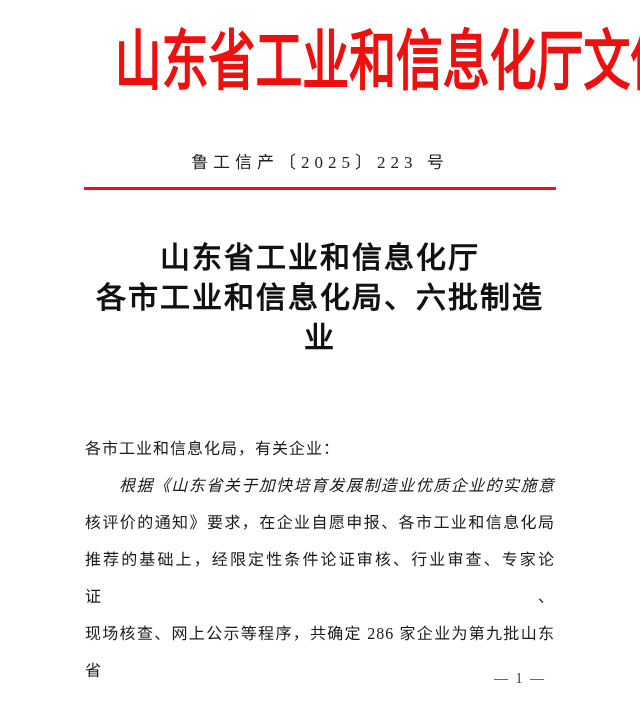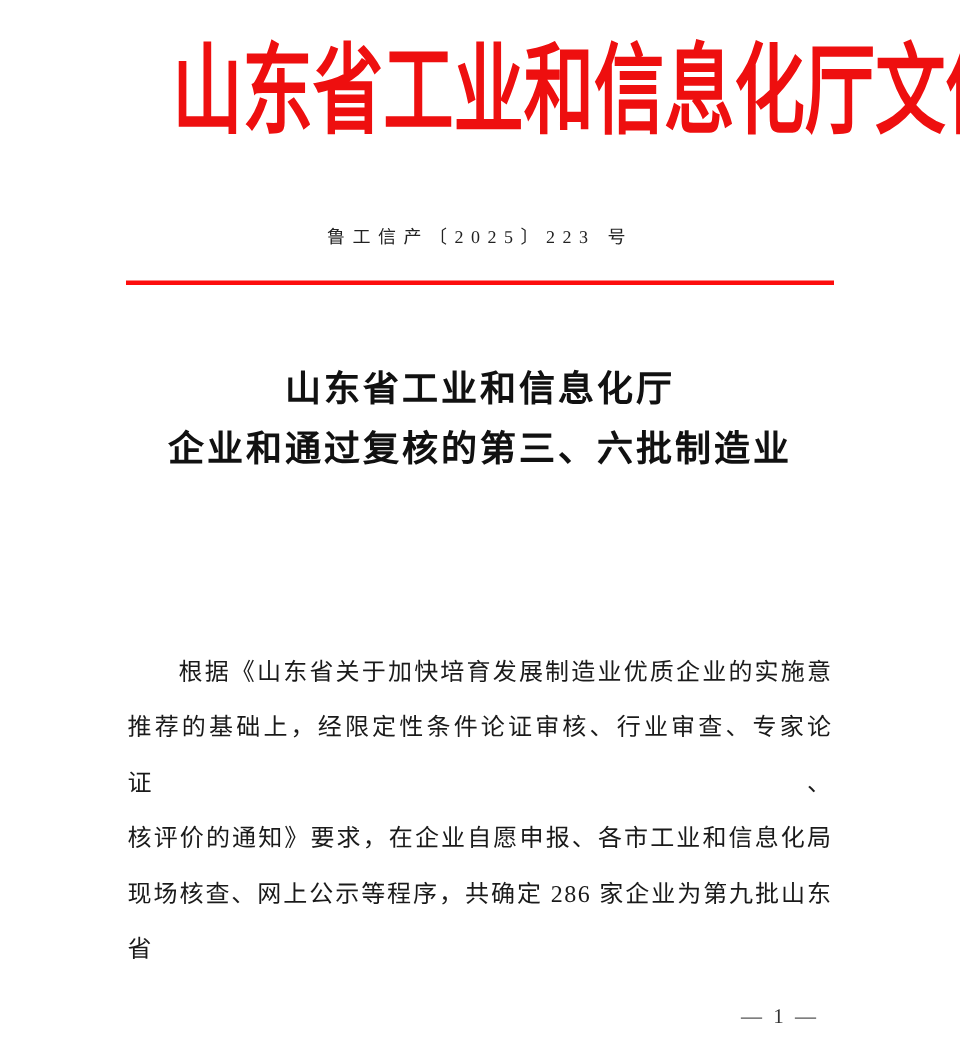--- a/index.html
+++ b/index.html
@@ -35,46 +35,47 @@
     transform-origin: 50% 50%;
     letter-spacing: 0;
   }
   
   .doc-number {
     position: absolute;
     top: 148px;
     left: 0;
     width: 100%;
     text-align: center;
-    font-size: 12px;
+    font-size: 17px;
     letter-spacing: 5px;
     color: #222222;
     white-space: nowrap;
   }
   
   .red-rule {
     position: absolute;
     top: 187px;
     left: 84px;
     width: 472px;
     height: 3px;
     background: #fd0d0d;
   }
   
   .title-block {
     position: absolute;
     top: 240px;
     left: 85px;
     width: 470px;
     text-align: center;
-    font-size: 24px;
+    font-size: 30px;
     font-weight: bold;
     line-height: 40px;
     letter-spacing: 2px;
     color: #111111;
+    font-family: Liberation Mono, monospace;
   }
   
   .body-block {
     position: absolute;
     top: 430px;
     left: 85px;
     width: 470px;
     font-size: 16px;
     line-height: 37px;
     letter-spacing: 1px;
@@ -83,20 +84,21 @@
   .body-line {
     white-space: nowrap;
   }
   .body-line.justified {
     white-space: normal;
     text-align: justify;
     text-align-last: justify;
   }
   .body-line.indent {
     text-indent: 34px;
+    font-style: italic;
   }
   
   .page-number {
     position: absolute;
     top: 671px;
     right: 94px;
     font-size: 14px;
     letter-spacing: 2px;
     color: #333333;
     white-space: nowrap;
@@ -110,26 +112,27 @@
   <div class="header-title">
     <span class="squeeze">山东省工业和信息化厅文件</span>
   </div>
 
   <div class="doc-number">鲁工信产〔2025〕223 号</div>
 
   <div class="red-rule"></div>
 
   <div class="title-block">
     <div class="title-line">山东省工业和信息化厅</div>
-    <div class="title-line">企业和通过复核的第三、六批制造业</div>
+    <div class="title-line">各市工业和信息化局、六批制造业</div>
   </div>
 
   <div class="body-block">
+    <div class="body-line">各市工业和信息化局，有关企业：</div>
     <div class="body-line justified indent">根据《山东省关于加快培育发展制造业优质企业的实施意</div>
+    <div class="body-line justified">核评价的通知》要求，在企业自愿申报、各市工业和信息化局</div>
     <div class="body-line justified">推荐的基础上，经限定性条件论证审核、行业审查、专家论证、</div>
-    <div class="body-line justified">核评价的通知》要求，在企业自愿申报、各市工业和信息化局</div>
     <div class="body-line justified">现场核查、网上公示等程序，共确定 286 家企业为第九批山东省</div>
 
   </div>
 
   <div class="page-number">— 1 —</div>
 
 </div>
 
 </body></html>

